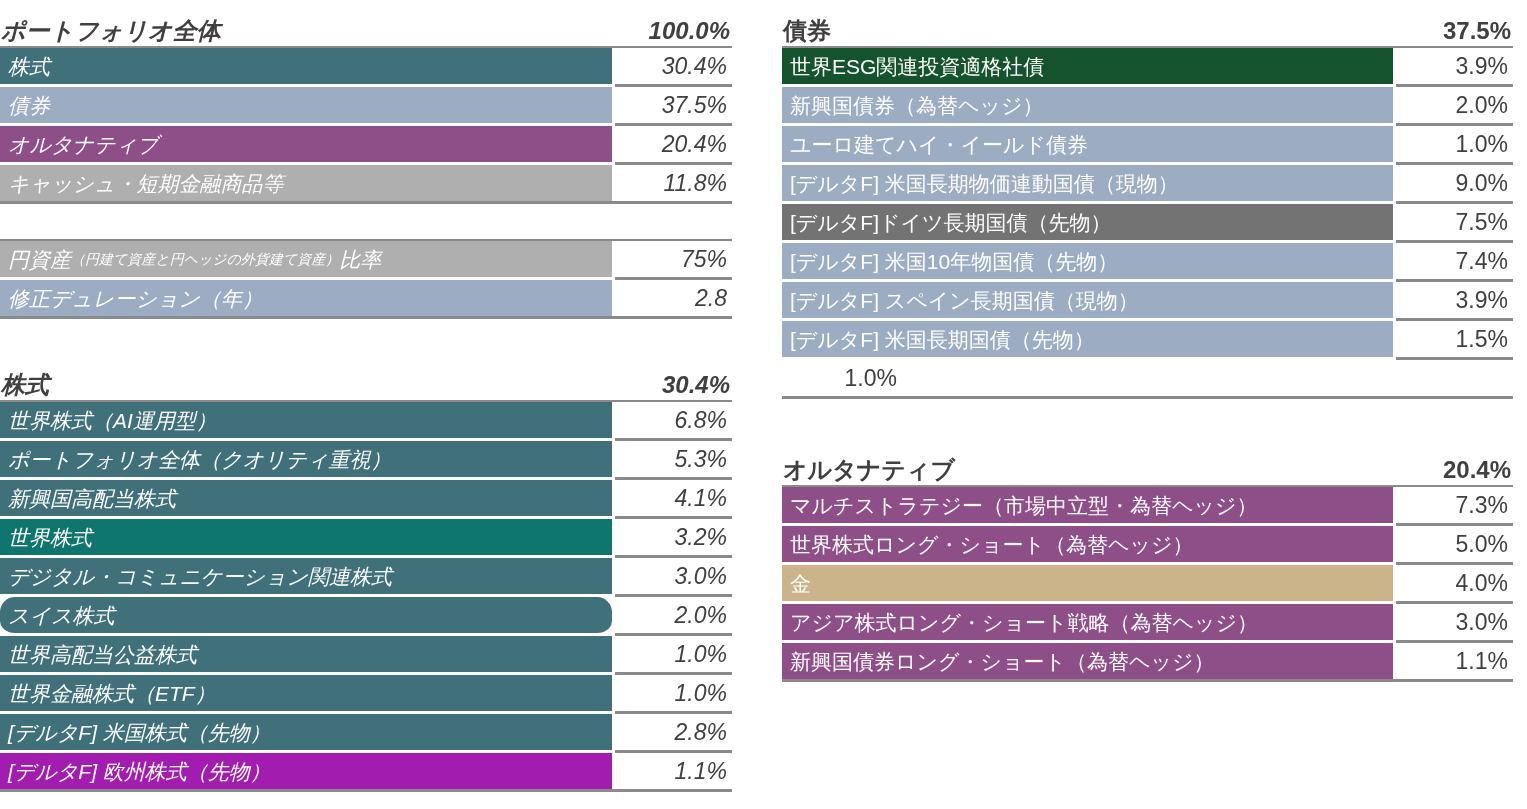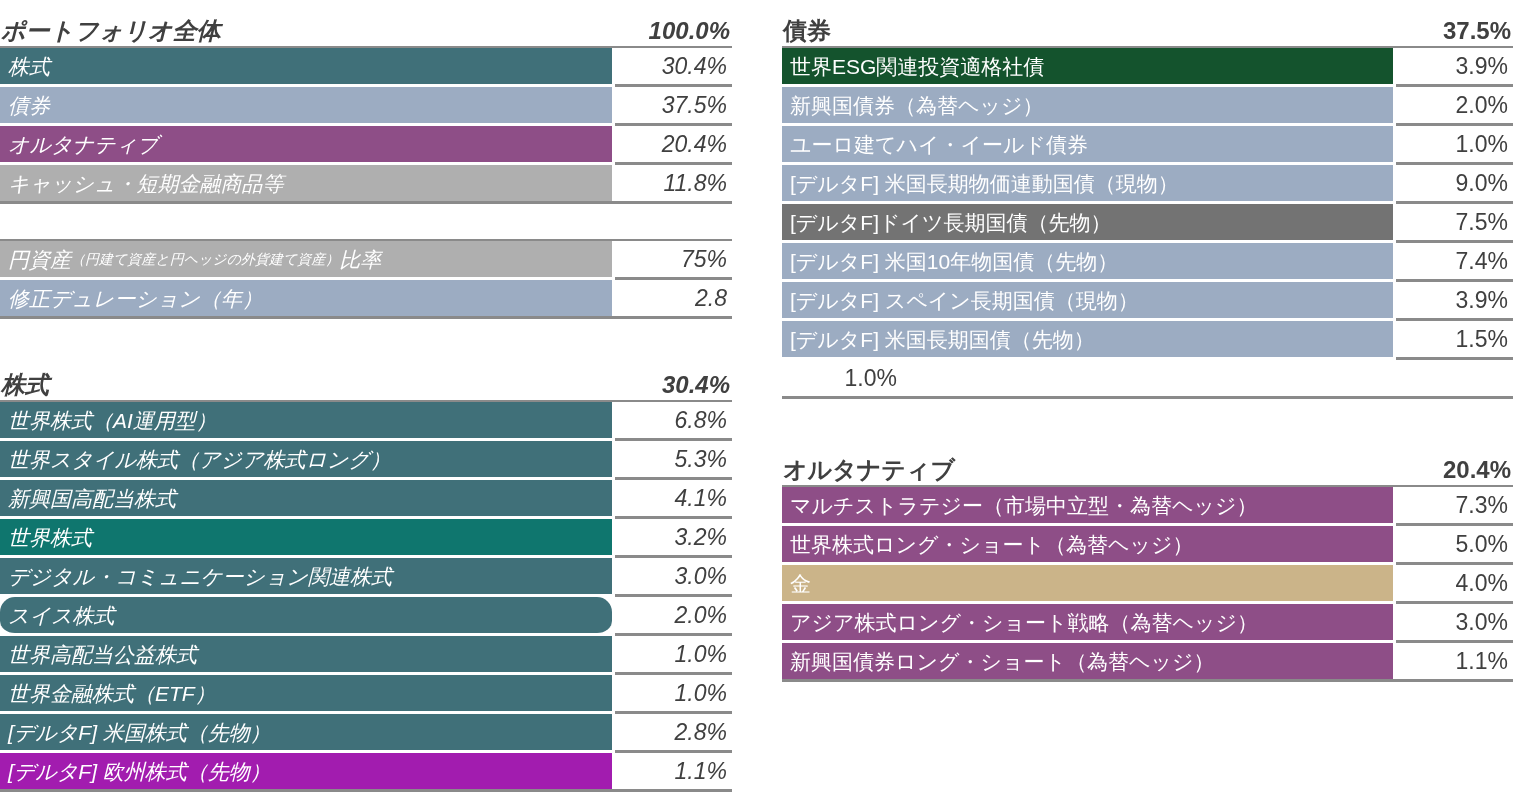--- a/index.html
+++ b/index.html
@@ -105,21 +105,21 @@
       <header class="thead">
         <span class="ttitle">株式</span>
         <span class="ttotal">30.4%</span>
       </header>
       <div class="tbody">
           <div class="row">
             <div class="cell-label" style="background: rgb(64, 112, 121);">世界株式（AI運用型）</div>
             <div class="cell-value">6.8%</div>
           </div>
           <div class="row">
-            <div class="cell-label" style="background: rgb(64, 112, 121);">世界スタイル株式（アジア株式ロング）</div>
+            <div class="cell-label" style="background: rgb(64, 112, 121);">ポートフォリオ全体（クオリティ重視）</div>
             <div class="cell-value">5.3%</div>
           </div>
           <div class="row">
             <div class="cell-label" style="background: rgb(64, 112, 121);">新興国高配当株式</div>
             <div class="cell-value">4.1%</div>
           </div>
           <div class="row">
             <div class="cell-label" style="background: #0f766e;">世界株式</div>
             <div class="cell-value">3.2%</div>
           </div>

